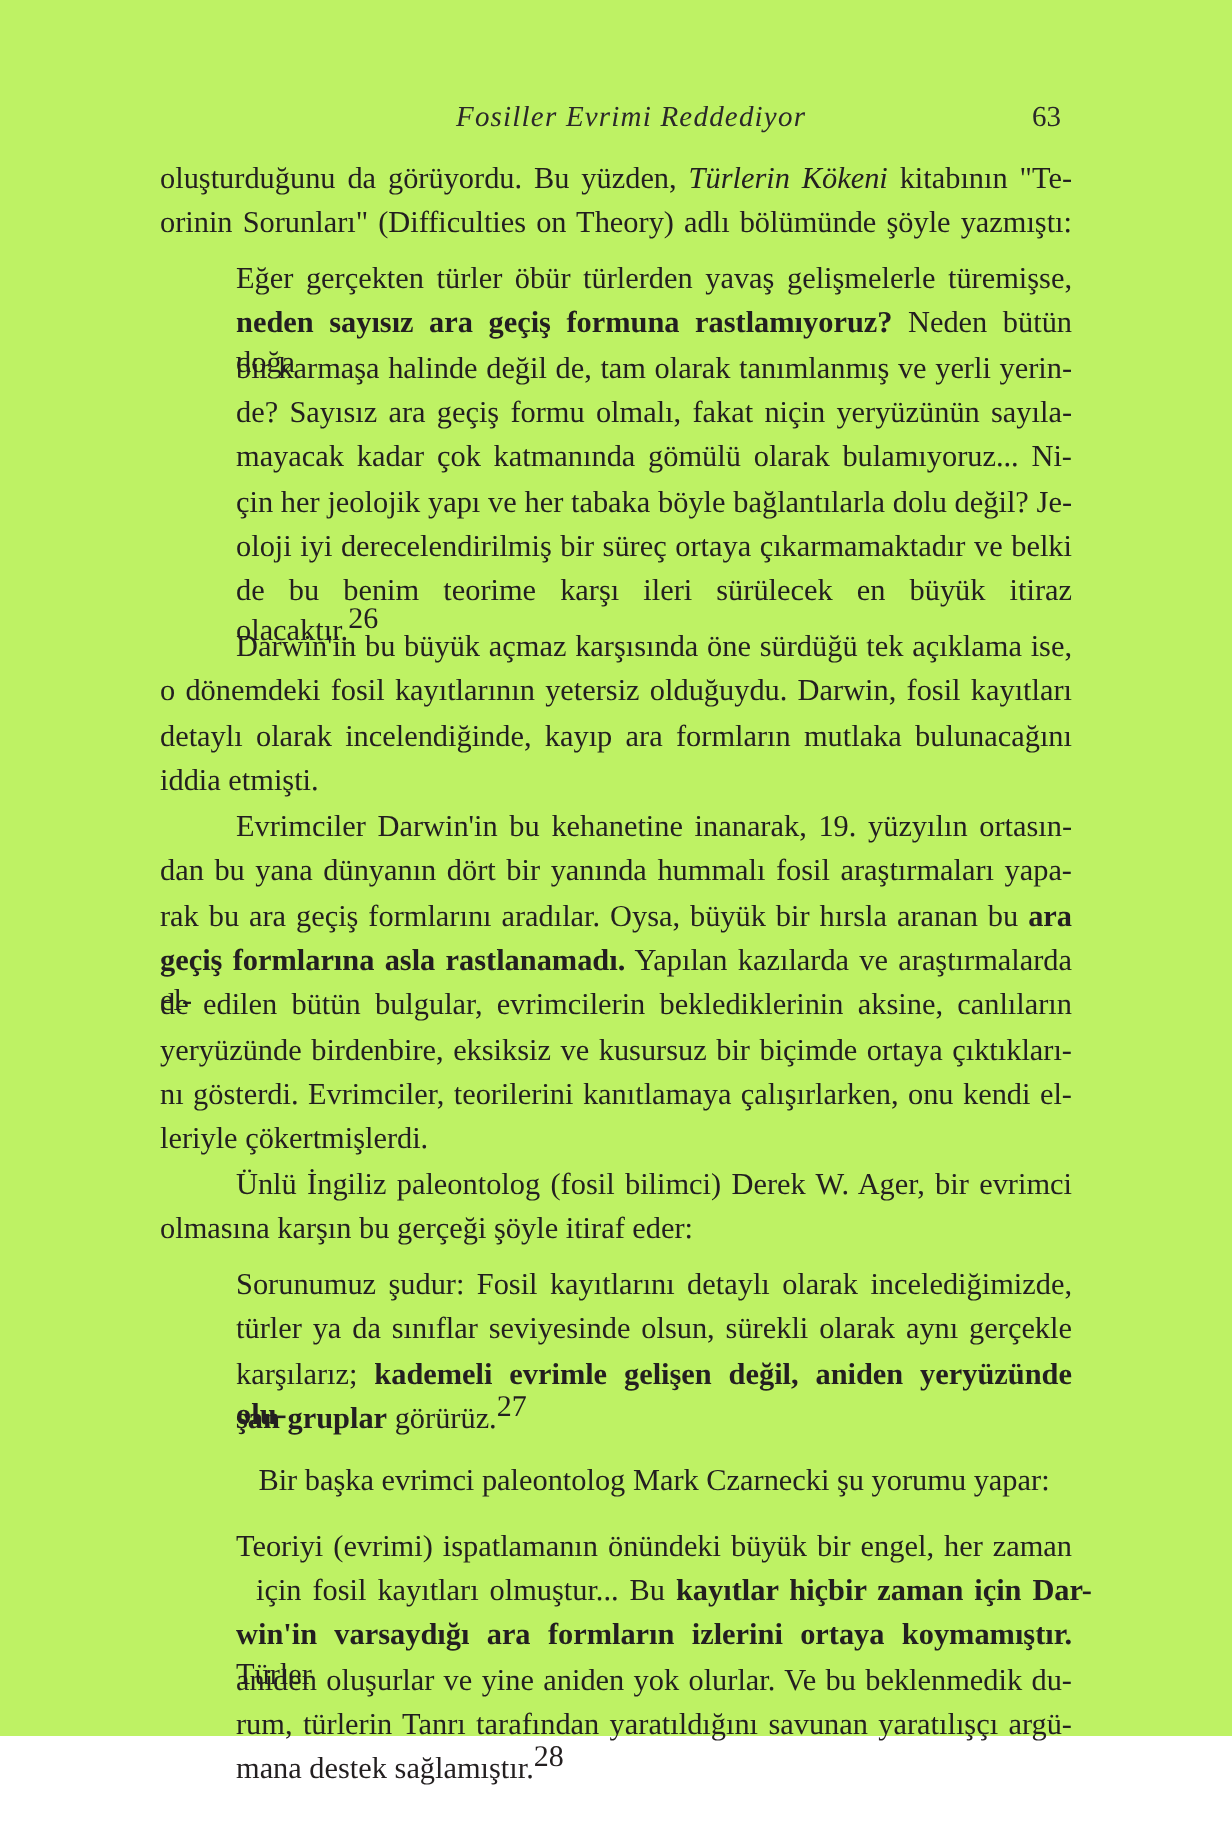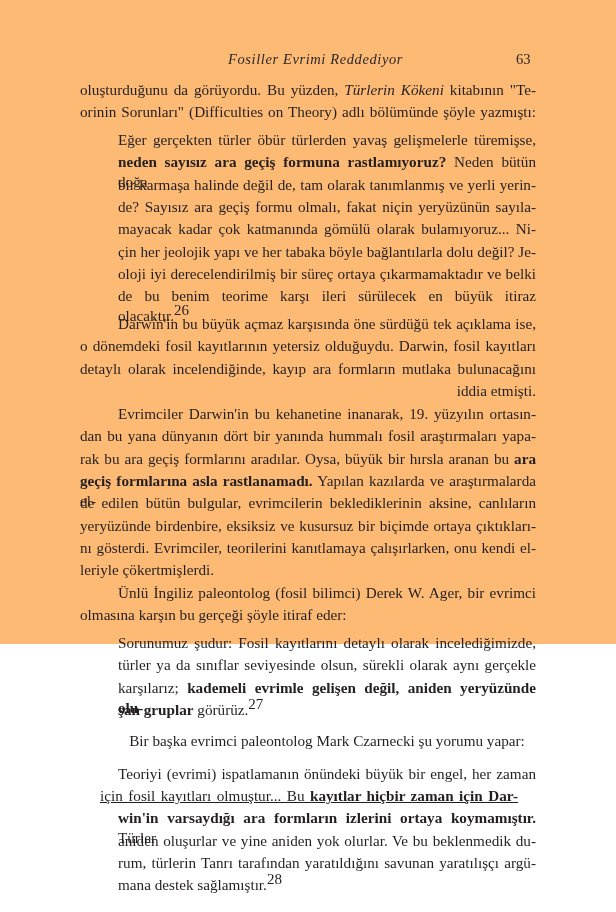--- a/index.html
+++ b/index.html
@@ -1,18 +1,18 @@
 <!DOCTYPE html>
 <html><head>
 <meta charset="utf-8">
 <style>
   html, body { margin: 0; padding: 0; background: #ffffff; }
   body { width: 616px; height: 912px; position: relative; overflow: hidden;
          font-family: "Liberation Serif", "DejaVu Serif", serif; color: #231f20; }
-  .page { position: absolute; left: 0; top: 0; width: 616px; height: 644px; background: #fdba74; }
+  .page { position: absolute; left: 0; top: 0; width: 616px; height: 868px; background: #bef264; }
   .running-head { position: absolute; top: 51px; left: 228px; font-style: italic; font-size: 14.5px; letter-spacing: 0.6px; color: #2b2829; }
   .page-number { position: absolute; top: 51px; left: 516px; font-size: 14.5px; color: #2b2829; }
   .line { position: absolute; font-size: 15.2px; line-height: 20px; white-space: nowrap; color: #231f20; }
   .line.just { text-align: justify; text-align-last: justify; }
   b { font-weight: bold; }
   i { font-style: italic; }
   sup { font-size: 15px; vertical-align: 6px; line-height: 0; }
 </style>
 </head>
 <body>
@@ -27,36 +27,36 @@
       <div class="line just" style="top: 152px; left: 118px; width: 418px; white-space: normal;"><b>neden sayısız ara geçiş formuna rastlamıyoruz?</b><span> Neden bütün doğa</span></div>
       <div class="line just" style="top: 175px; left: 118px; width: 418px; white-space: normal;"><span>bir karmaşa halinde değil de, tam olarak tanımlanmış ve yerli yerin-</span></div>
       <div class="line just" style="top: 197px; left: 118px; width: 418px; white-space: normal;"><span>de? Sayısız ara geçiş formu olmalı, fakat niçin yeryüzünün sayıla-</span></div>
       <div class="line just" style="top: 219px; left: 118px; width: 418px; white-space: normal;"><span>mayacak kadar çok katmanında gömülü olarak bulamıyoruz... Ni-</span></div>
       <div class="line just" style="top: 242px; left: 118px; width: 418px; white-space: normal;"><span>çin her jeolojik yapı ve her tabaka böyle bağlantılarla dolu değil? Je-</span></div>
       <div class="line just" style="top: 264px; left: 118px; width: 418px; white-space: normal;"><span>oloji iyi derecelendirilmiş bir süreç ortaya çıkarmamaktadır ve belki</span></div>
       <div class="line just" style="top: 286px; left: 118px; width: 418px; white-space: normal;"><span>de bu benim teorime karşı ileri sürülecek en büyük itiraz olacaktır.</span><sup>26</sup></div>
       <div class="line just" style="top: 314px; left: 118px; width: 418px; white-space: normal;"><span>Darwin'in bu büyük açmaz karşısında öne sürdüğü tek açıklama ise,</span></div>
       <div class="line just" style="top: 336px; left: 80px; width: 456px; white-space: normal;"><span>o dönemdeki fosil kayıtlarının yetersiz olduğuydu. Darwin, fosil kayıtları</span></div>
       <div class="line just" style="top: 359px; left: 80px; width: 456px; white-space: normal;"><span>detaylı olarak incelendiğinde, kayıp ara formların mutlaka bulunacağını</span></div>
-      <div class="line " style="top: 381px; left: 80px; width: 456px; white-space: normal; text-align: right;"><span>iddia etmişti.</span></div>
+      <div class="line " style="top: 381px; left: 80px; width: 456px; white-space: normal;"><span>iddia etmişti.</span></div>
       <div class="line just" style="top: 404px; left: 118px; width: 418px; white-space: normal;"><span>Evrimciler Darwin'in bu kehanetine inanarak, 19. yüzyılın ortasın-</span></div>
       <div class="line just" style="top: 426px; left: 80px; width: 456px; white-space: normal;"><span>dan bu yana dünyanın dört bir yanında hummalı fosil araştırmaları yapa-</span></div>
       <div class="line just" style="top: 449px; left: 80px; width: 456px; white-space: normal;"><span>rak bu ara geçiş formlarını aradılar. Oysa, büyük bir hırsla aranan bu </span><b>ara</b></div>
       <div class="line just" style="top: 471px; left: 80px; width: 456px; white-space: normal;"><b>geçiş formlarına asla rastlanamadı.</b><span> Yapılan kazılarda ve araştırmalarda el-</span></div>
       <div class="line just" style="top: 493px; left: 80px; width: 456px; white-space: normal;"><span>de edilen bütün bulgular, evrimcilerin beklediklerinin aksine, canlıların</span></div>
       <div class="line just" style="top: 516px; left: 80px; width: 456px; white-space: normal;"><span>yeryüzünde birdenbire, eksiksiz ve kusursuz bir biçimde ortaya çıktıkları-</span></div>
       <div class="line just" style="top: 538px; left: 80px; width: 456px; white-space: normal;"><span>nı gösterdi. Evrimciler, teorilerini kanıtlamaya çalışırlarken, onu kendi el-</span></div>
       <div class="line " style="top: 560px; left: 80px; width: 456px; white-space: normal;"><span>leriyle çökertmişlerdi.</span></div>
       <div class="line just" style="top: 583px; left: 118px; width: 418px; white-space: normal;"><span>Ünlü İngiliz paleontolog (fosil bilimci) Derek W. Ager, bir evrimci</span></div>
       <div class="line " style="top: 605px; left: 80px; width: 456px; white-space: normal;"><span>olmasına karşın bu gerçeği şöyle itiraf eder:</span></div>
       <div class="line just" style="top: 633px; left: 118px; width: 418px; white-space: normal;"><span>Sorunumuz şudur: Fosil kayıtlarını detaylı olarak incelediğimizde,</span></div>
       <div class="line just" style="top: 655px; left: 118px; width: 418px; white-space: normal;"><span>türler ya da sınıflar seviyesinde olsun, sürekli olarak aynı gerçekle</span></div>
       <div class="line just" style="top: 678px; left: 118px; width: 418px; white-space: normal;"><span>karşılarız; </span><b>kademeli evrimle gelişen değil, aniden yeryüzünde olu-</b></div>
       <div class="line " style="top: 700px; left: 118px; width: 418px; white-space: normal;"><b>şan gruplar</b><span> görürüz.</span><sup>27</sup></div>
       <div class="line " style="top: 731px; left: 118px; width: 418px; white-space: normal; text-align: center;"><span>Bir başka evrimci paleontolog Mark Czarnecki şu yorumu yapar:</span></div>
       <div class="line just" style="top: 764px; left: 118px; width: 418px; white-space: normal;"><span>Teoriyi (evrimi) ispatlamanın önündeki büyük bir engel, her zaman</span></div>
-      <div class="line just" style="top: 786px; left: 100px; width: 418px; white-space: normal; text-decoration: underline;"><span>için fosil kayıtları olmuştur... Bu </span><b>kayıtlar hiçbir zaman için Dar-</b></div>
+      <div class="line just" style="top: 786px; left: 128px; width: 418px; white-space: normal;"><span>için fosil kayıtları olmuştur... Bu </span><b>kayıtlar hiçbir zaman için Dar-</b></div>
       <div class="line just" style="top: 808px; left: 118px; width: 418px; white-space: normal;"><b>win'in varsaydığı ara formların izlerini ortaya koymamıştır.</b><span> Türler</span></div>
       <div class="line just" style="top: 831px; left: 118px; width: 418px; white-space: normal;"><span>aniden oluşurlar ve yine aniden yok olurlar. Ve bu beklenmedik du-</span></div>
       <div class="line just" style="top: 853px; left: 118px; width: 418px; white-space: normal;"><span>rum, türlerin Tanrı tarafından yaratıldığını savunan yaratılışçı argü-</span></div>
       <div class="line " style="top: 875px; left: 118px; width: 418px; white-space: normal;"><span>mana destek sağlamıştır.</span><sup>28</sup></div>
     </div>
 </div>
 
 </body></html>

